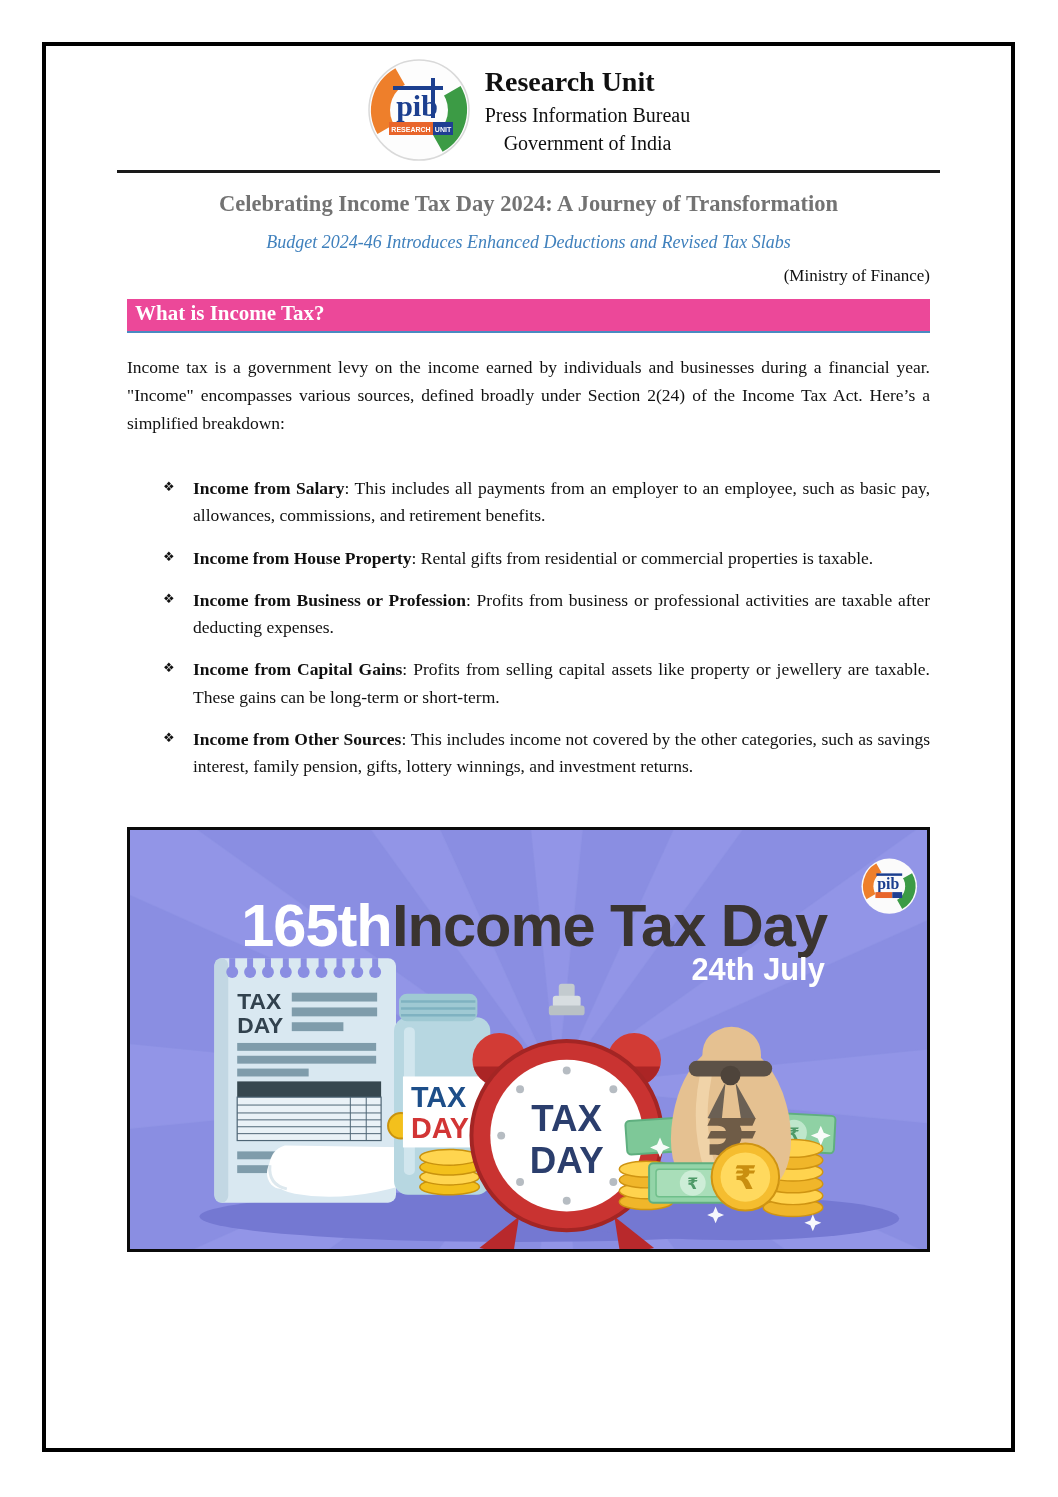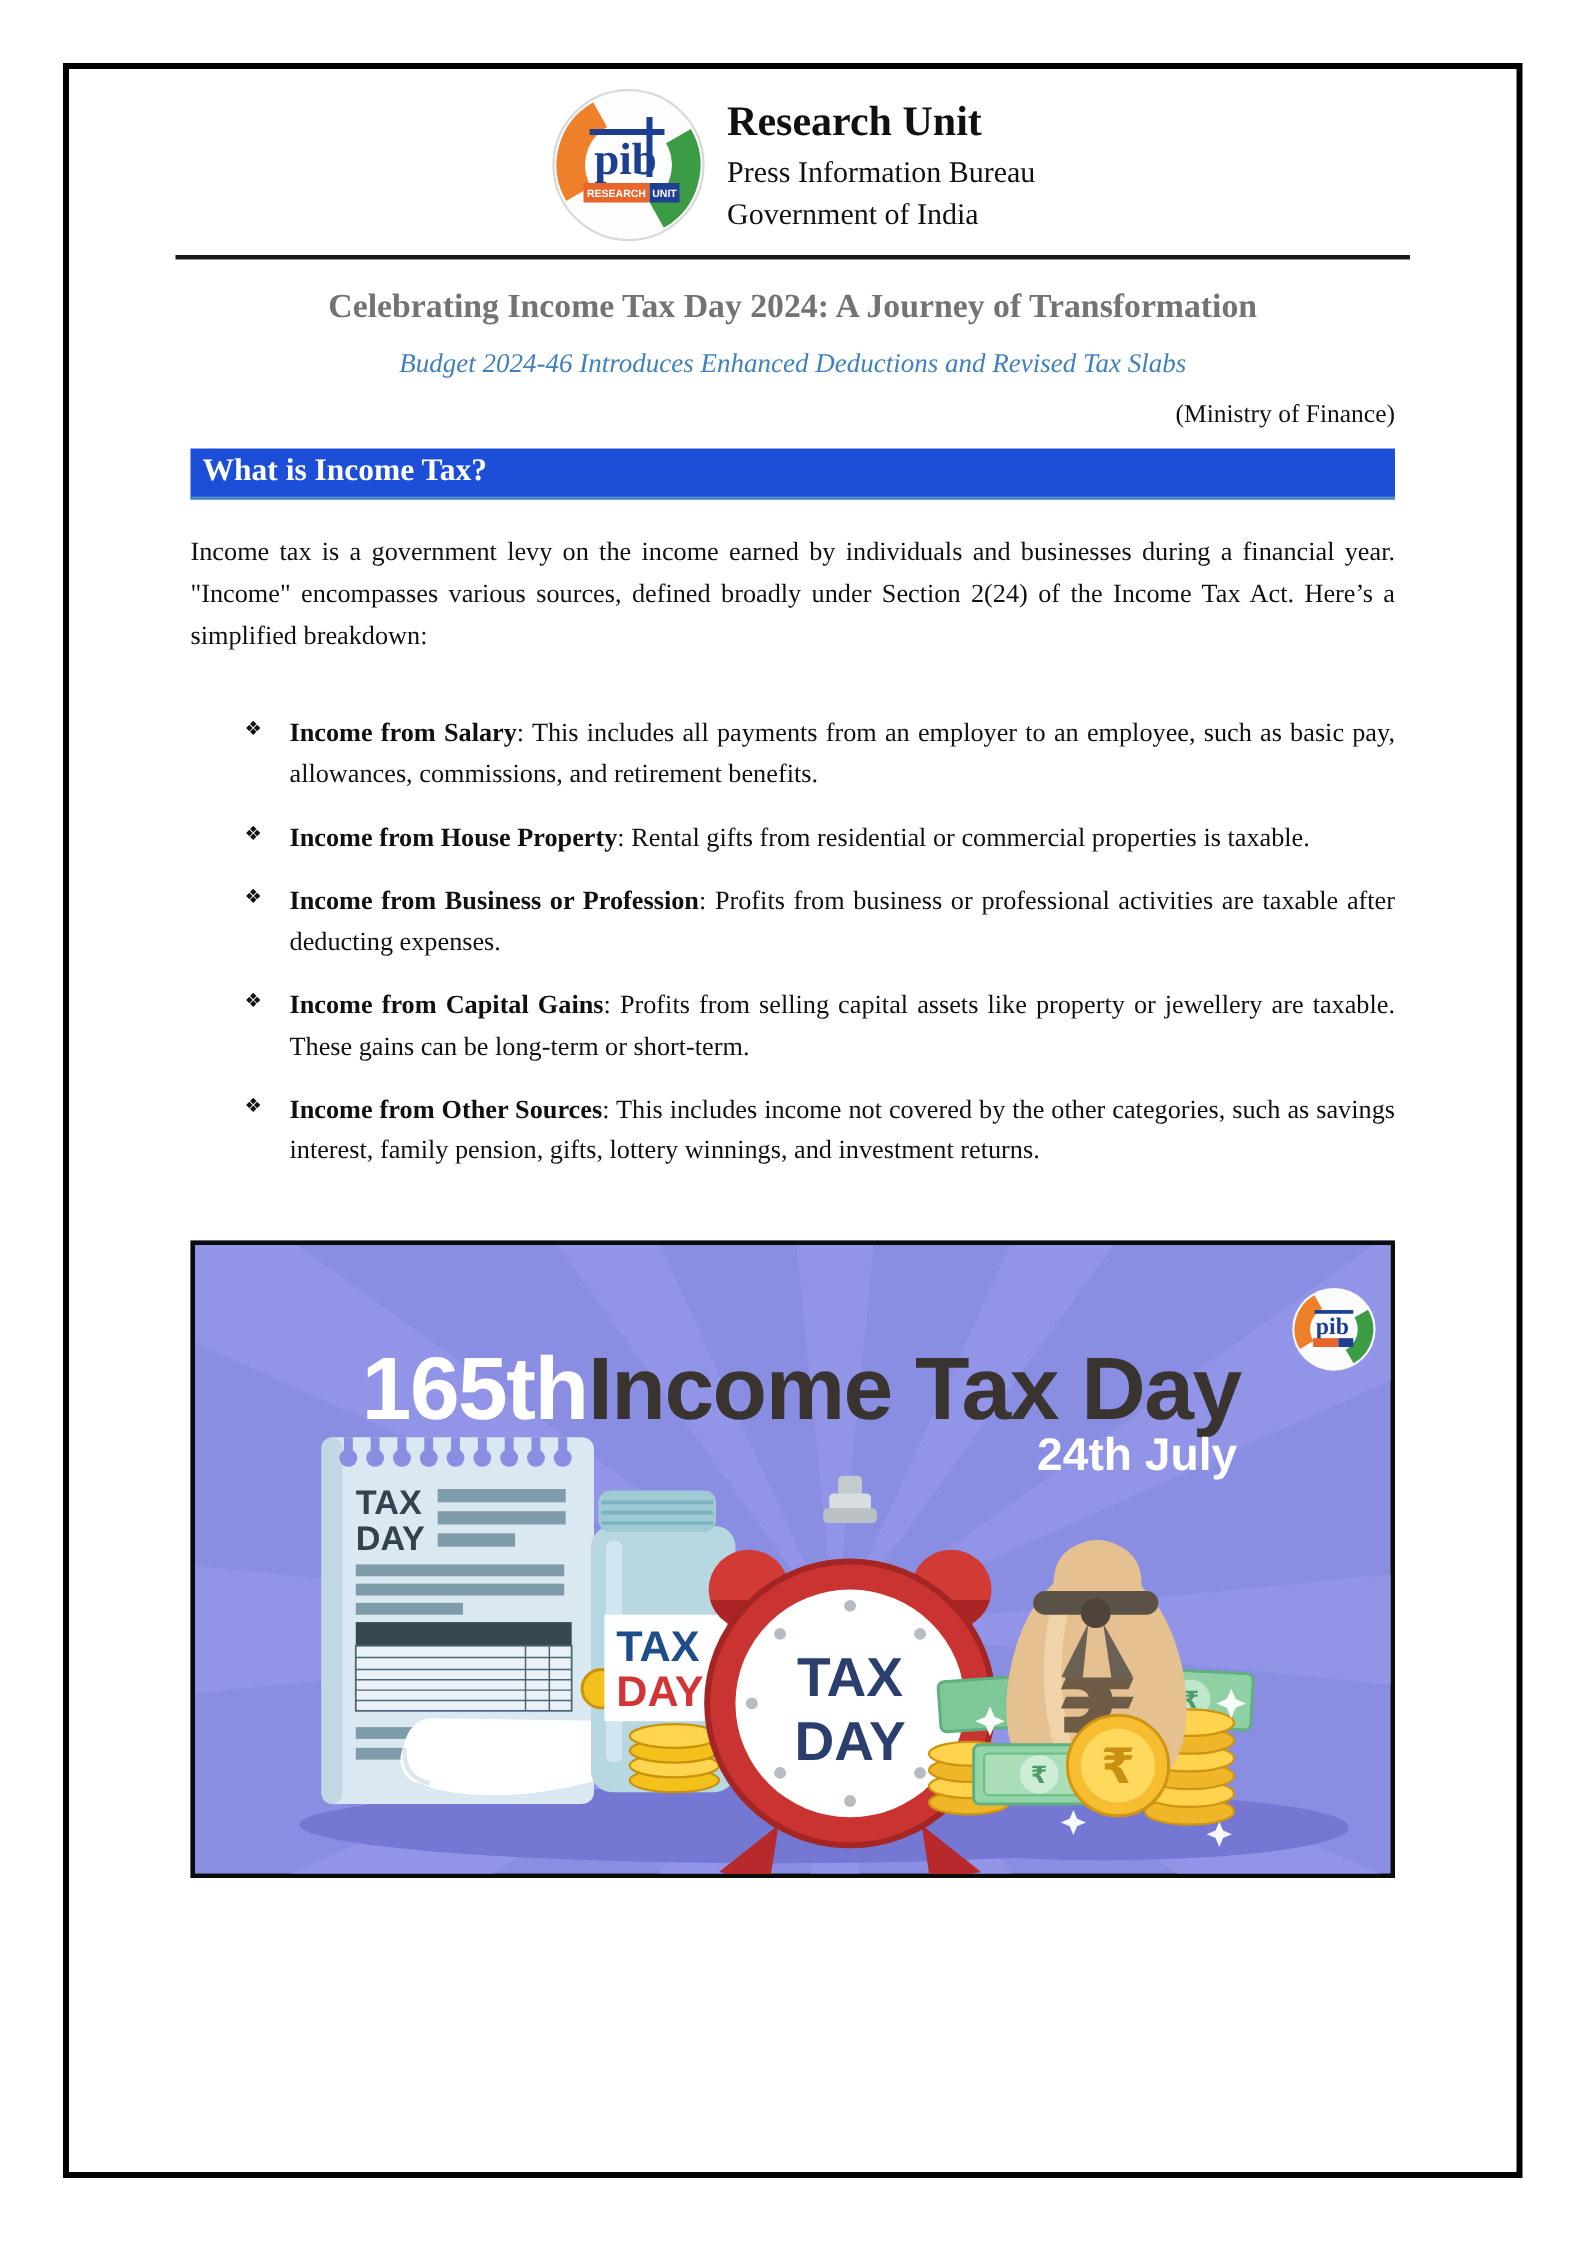--- a/index.html
+++ b/index.html
@@ -9,30 +9,30 @@
   }
   .page-frame{
     position:absolute;left:42px;top:42px;width:973px;height:1410px;
     border:4px solid #000;box-sizing:border-box;padding:10px 81px 0 81px;
   }
   
   .hdr{display:flex;justify-content:center;align-items:flex-start;gap:14px;margin-top:2px;}
   .hdr-logo{width:104px;height:104px;flex:0 0 auto;}
   .hdr-text{padding-top:6px;}
   .hdr-org{font-size:28px;font-weight:bold;line-height:1.32;}
-  .hdr-line{font-size:20px;line-height:1.4;}
+  .hdr-line{font-size:20px;line-height:1.4;text-align:center;}
   .rule{border:0;border-top:3px solid #1a1a1a;margin:8px -10px 0 -10px;}
   
   .doc-title{margin-top:18px;text-align:center;font-size:22.5px;font-weight:bold;color:#737373;}
   .doc-subtitle{margin-top:15px;text-align:center;font-size:18px;font-style:italic;color:#4081BD;}
   .ministry{margin-top:13px;text-align:right;font-size:17px;}
   .doc-date{margin-top:11px;text-align:right;font-size:17px;}
   
   .section-bar{
-    margin-top:13px;background:#1d4ed8;color:#ffffff;font-weight:bold;font-size:21px;
+    margin-top:13px;background:#ec4899;color:#ffffff;font-weight:bold;font-size:21px;
     padding:2px 8px 5px 8px;border-bottom:2px solid #4a8ac2;
   }
   .intro{margin-top:20px;font-size:17.5px;line-height:1.6;text-align:justify;}
   
   .list{margin-top:38px;padding-left:36px;}
   .li{display:flex;margin-bottom:15px;}
   .li .bullet{
     flex:0 0 30px;font-family:"DejaVu Sans",sans-serif;font-size:13px;
     padding-top:4px;color:#111;
   }

